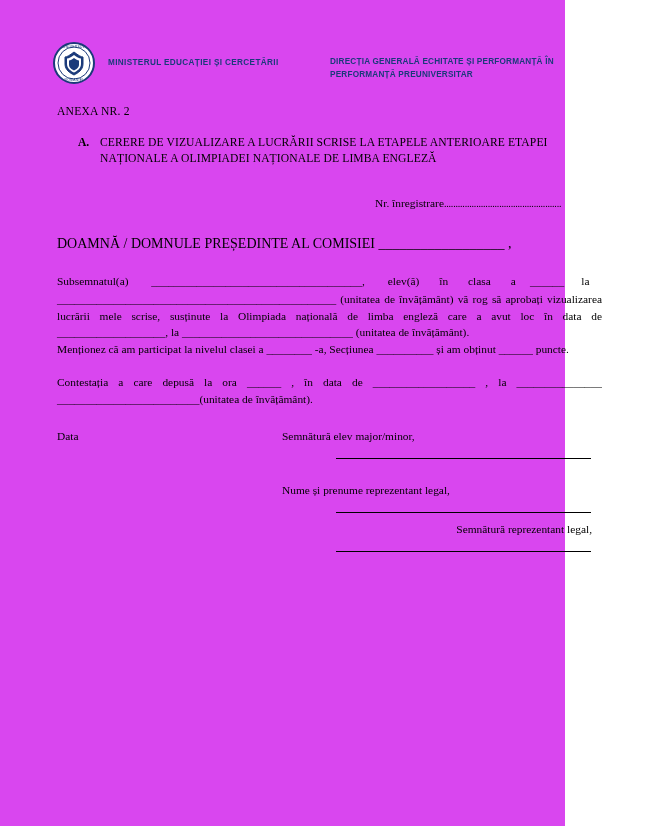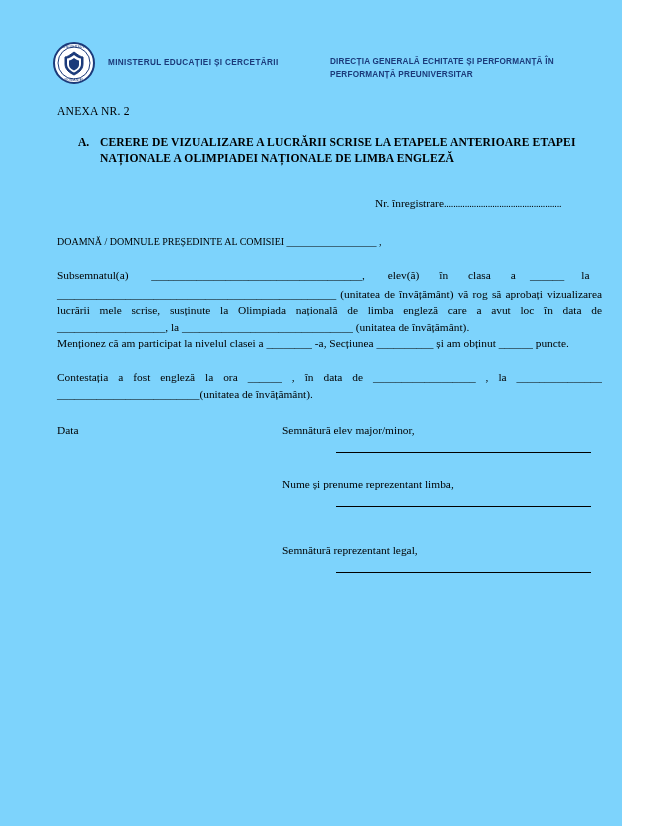--- a/index.html
+++ b/index.html
@@ -10,23 +10,24 @@
   body {
     width: 653px;
     height: 826px;
     font-family: "Liberation Serif", serif;
     color: #000000;
     position: relative;
     overflow: hidden;
   }
   .page {
     position: relative;
-    width: 622px;
+    width: 526px;
     height: 826px;
-    background: #7dd3fc;
+    background: #d946ef;
+    padding-left: 39px;
   }
 
   
   .header {
     position: absolute;
     top: 22px;
     left: 0;
     width: 653px;
     height: 60px;
   }
@@ -86,39 +87,39 @@
     margin: 0 0 0 0;
     padding-left: 21px;
   }
   .item-letter {
     width: 22px;
     flex: 0 0 22px;
     font-weight: bold;
   }
   .item-text {
     flex: 1 1 auto;
-    font-weight: bold;
+    font-weight: normal;
     line-height: 1.33;
     letter-spacing: 0.1px;
   }
 
   .nr-line {
     margin-top: 30px;
     padding-left: 318px;
     font-size: 11.4px;
     white-space: nowrap;
   }
   .dots {
     letter-spacing: -0.2px;
     font-size: 10px;
   }
 
   .doamna {
     margin-top: 24px;
-    font-size: 10px;
+    font-size: 14px;
   }
 
   .para {
     margin-top: 19px;
     text-align: justify;
     font-size: 11.4px;
     line-height: 1.45;
   }
   .para.tight {
     margin-top: 2px;
@@ -150,21 +151,21 @@
     position: absolute;
     left: 225px;
     top: 0;
     width: 310px;
   }
   .sig-label {
     font-size: 11.4px;
     margin-bottom: 2px;
   }
   .sig-label.second { margin-top: 24px; }
-  .sig-label.third { margin-top: 36px; }
+  .sig-label.third { margin-top: 9px; text-align: right; }
   .sig-rule {
     border-bottom: 1px solid #000000;
     height: 0;
     margin-left: 54px;
     margin-top: 14px;
     width: 255px;
   }
   .sig-rule.r1 { margin-left: 54px; width: 255px; }
   .sig-rule.r2 { margin-left: 54px; width: 255px; }
   .sig-rule.r3 { margin-left: 54px; width: 255px; }
@@ -227,37 +228,37 @@
       <span>Menționez că am participat la nivelul clasei a</span>
       <span>________</span>
       <span>-a, Secțiunea</span>
       <span>__________</span>
       <span>și am obținut</span>
       <span>______</span>
       <span>puncte.</span>
     </div>
 
     <div class="para3">
-      <span>Contestația a fost engleză la ora</span>
+      <span>Contestația a care depusă la ora</span>
       <span>______</span>
       <span>, în data de</span>
       <span>__________________</span>
       <span>, la</span>
       <span>_______________</span>
       <span>_________________________</span><span>(unitatea de învățământ).</span>
     </div>
 
     <div class="sub-block">
       <div class="data-label">Data</div>
 
       <div class="sig-col">
         <div class="sig-label">Semnătură elev major/minor,</div>
         <div class="sig-rule r1"></div>
 
-        <div class="sig-label second">Nume și prenume reprezentant limba,</div>
+        <div class="sig-label second">Nume și prenume reprezentant legal,</div>
         <div class="sig-rule r2"></div>
 
         <div class="sig-label third">Semnătură reprezentant legal,</div>
         <div class="sig-rule r3"></div>
       </div>
     </div>
 
   </div>
 </div>
 

